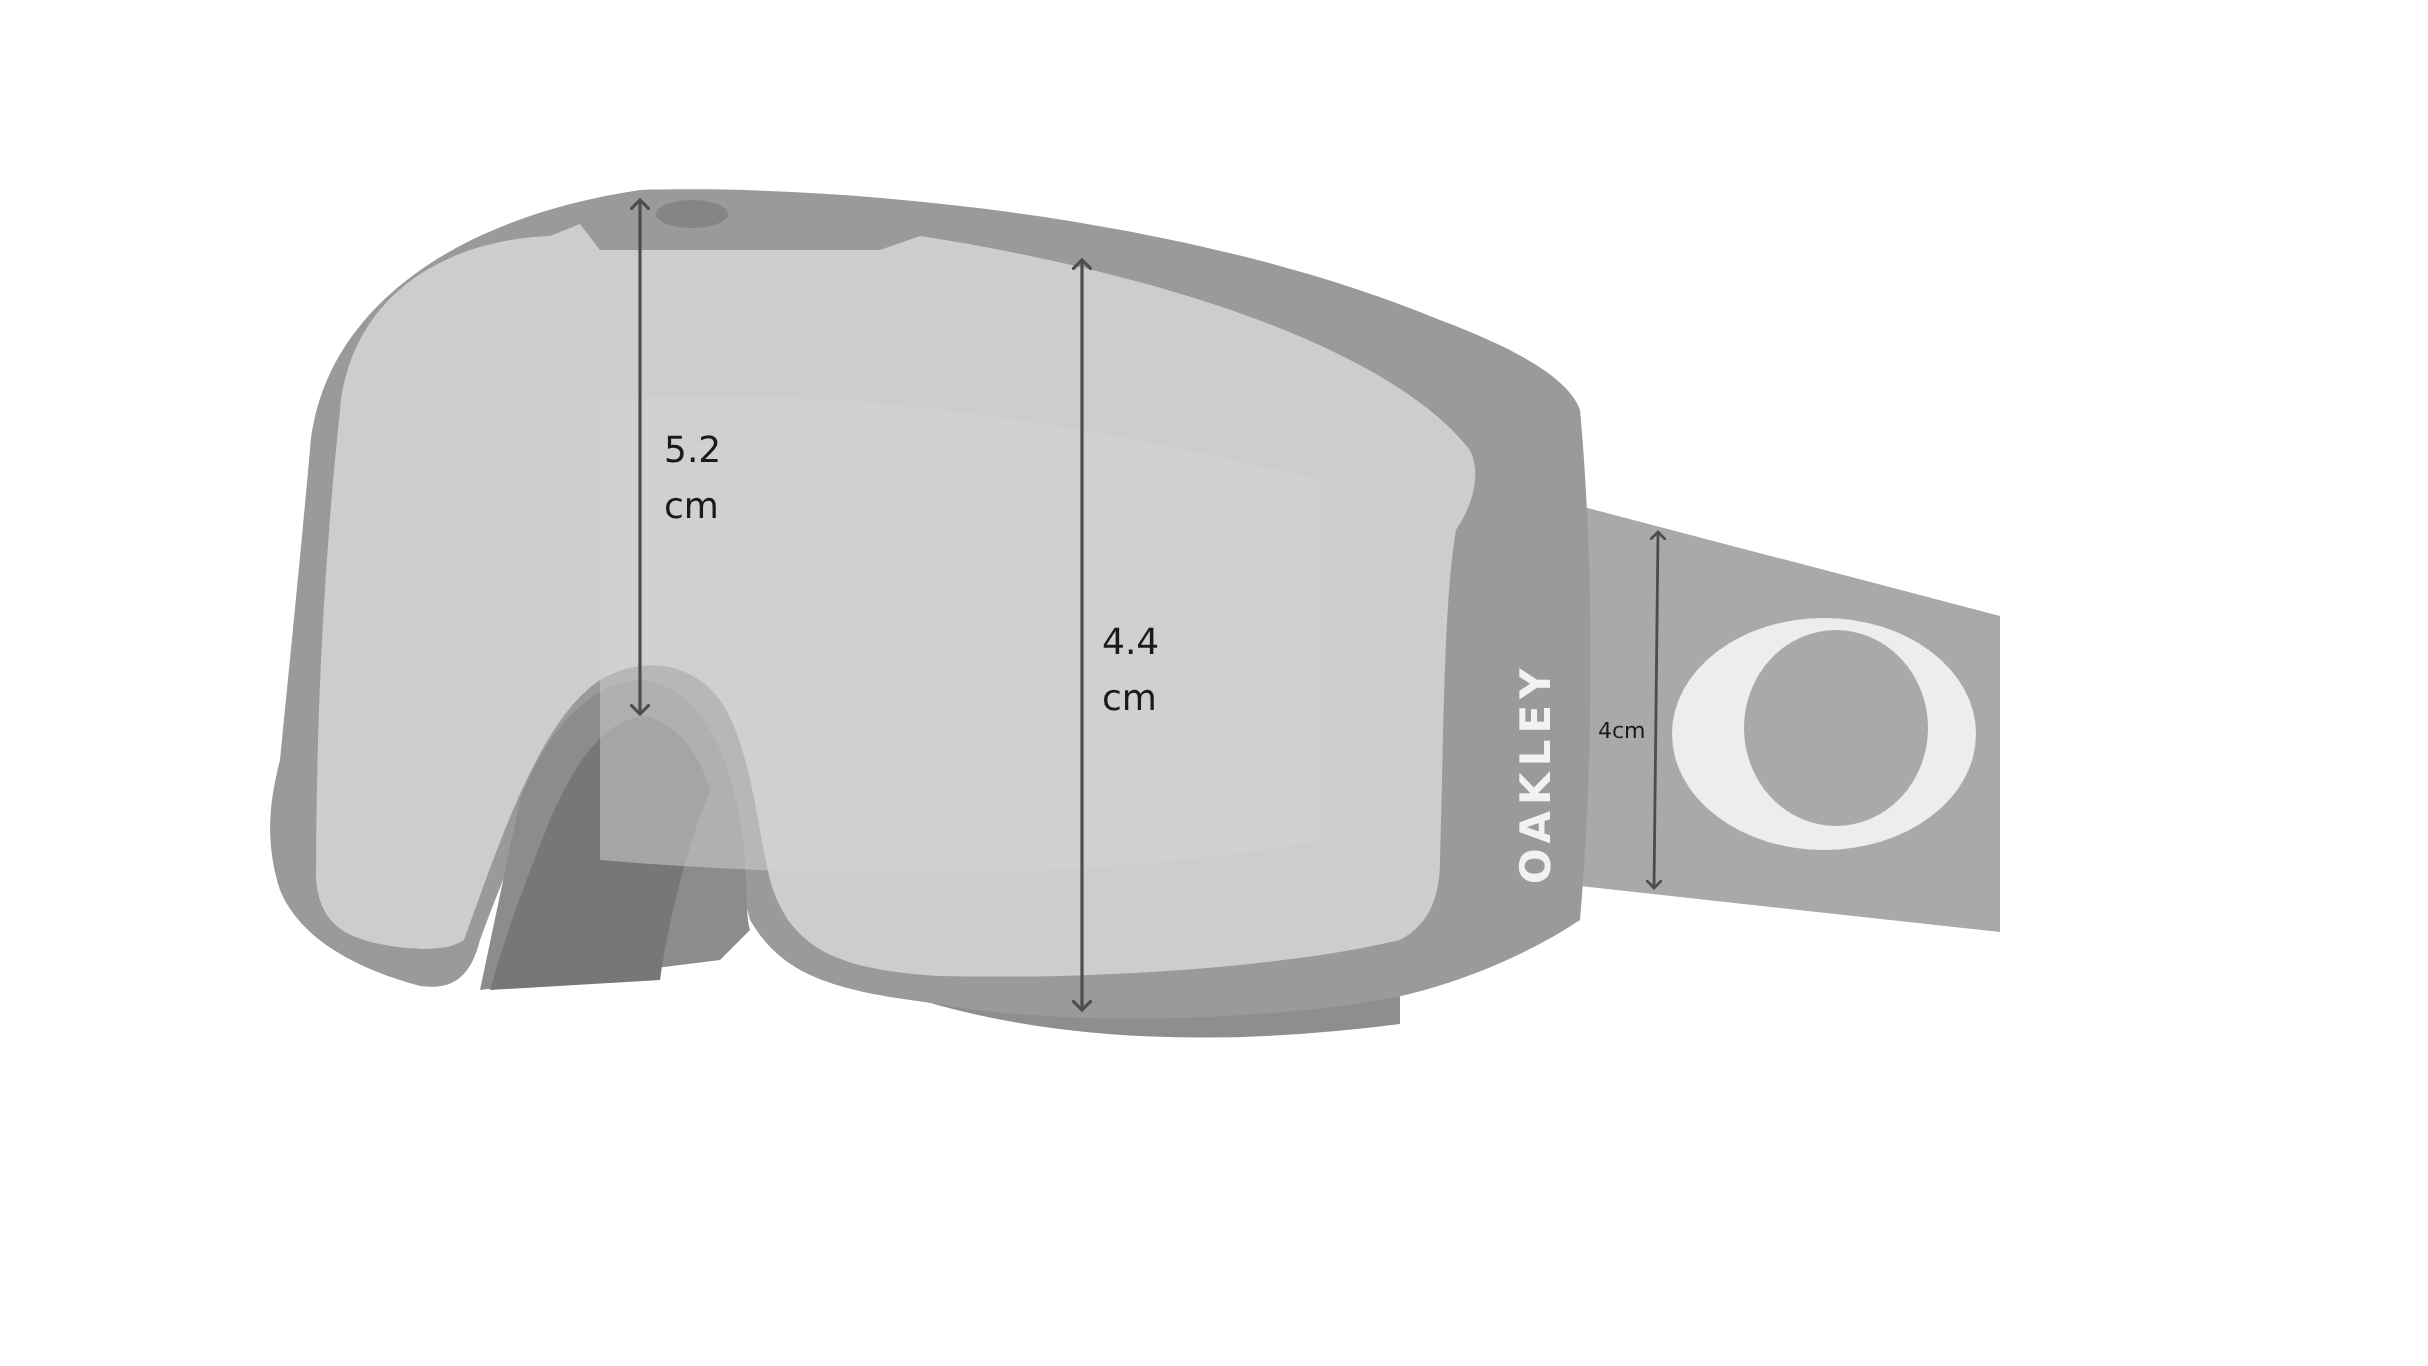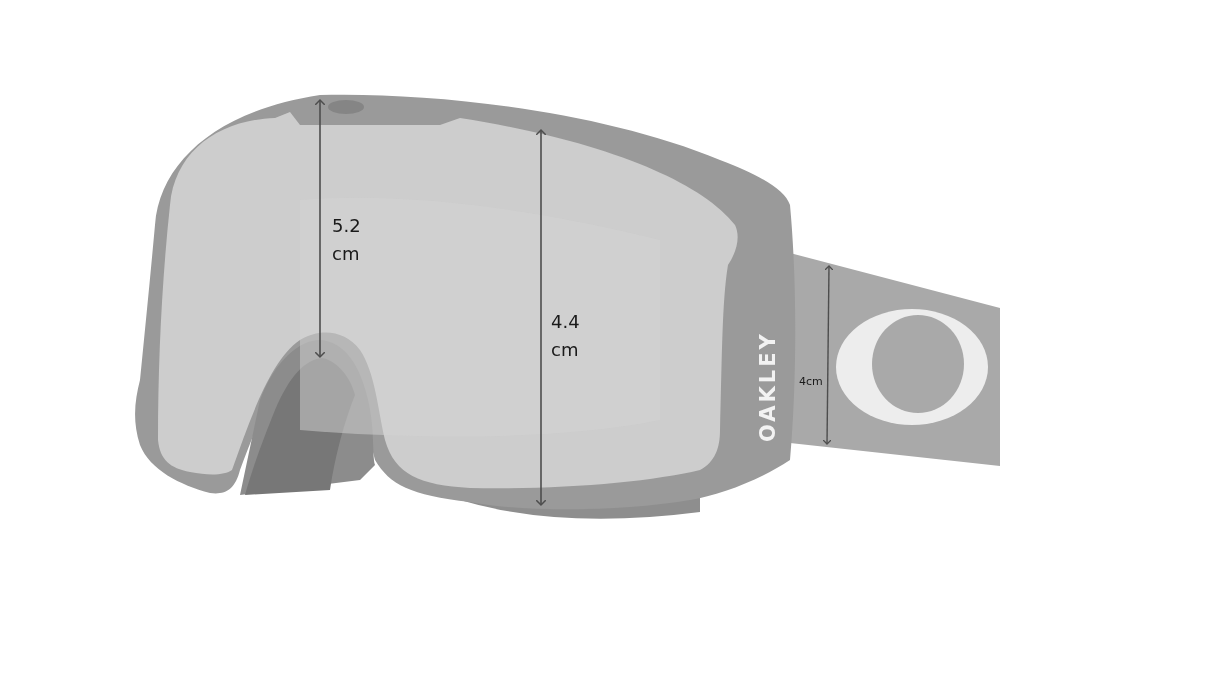--- a/index.html
+++ b/index.html
@@ -84,17 +84,17 @@
     <div>cm</div>
   </div>
 
   
   <div class="label label-lg" style="left:551px; top:308px;">
     <div>4.4</div>
     <div>cm</div>
   </div>
 
   
-  <div class="label label-sm" style="left:799px; top:357px;margin-top:16px;">4cm</div>
+  <div class="label label-sm" style="left:799px; top:357px;">4cm</div>
 
   
   <div class="brand" style="left:756px; top:442px; transform: rotate(-90deg);">OAKLEY</div>
 </div>
 
 </body></html>

